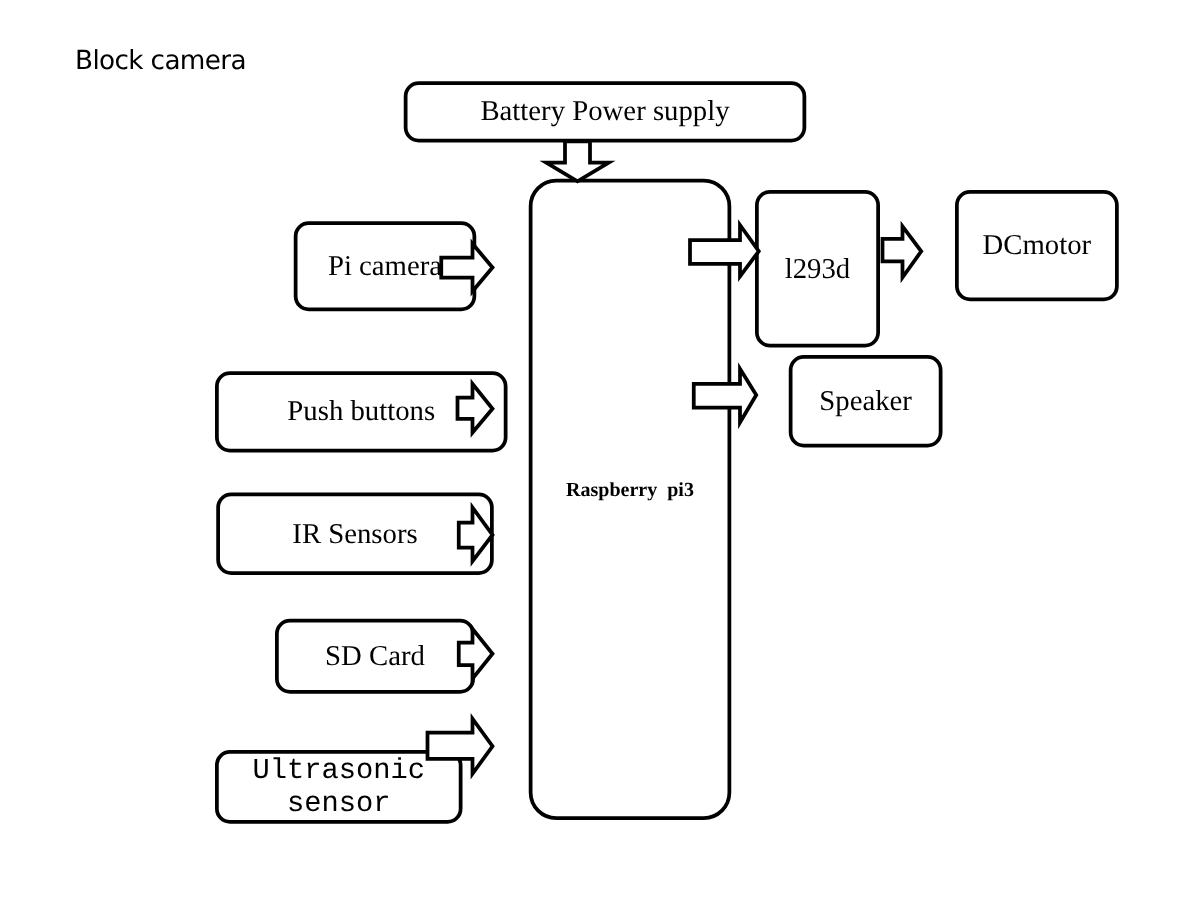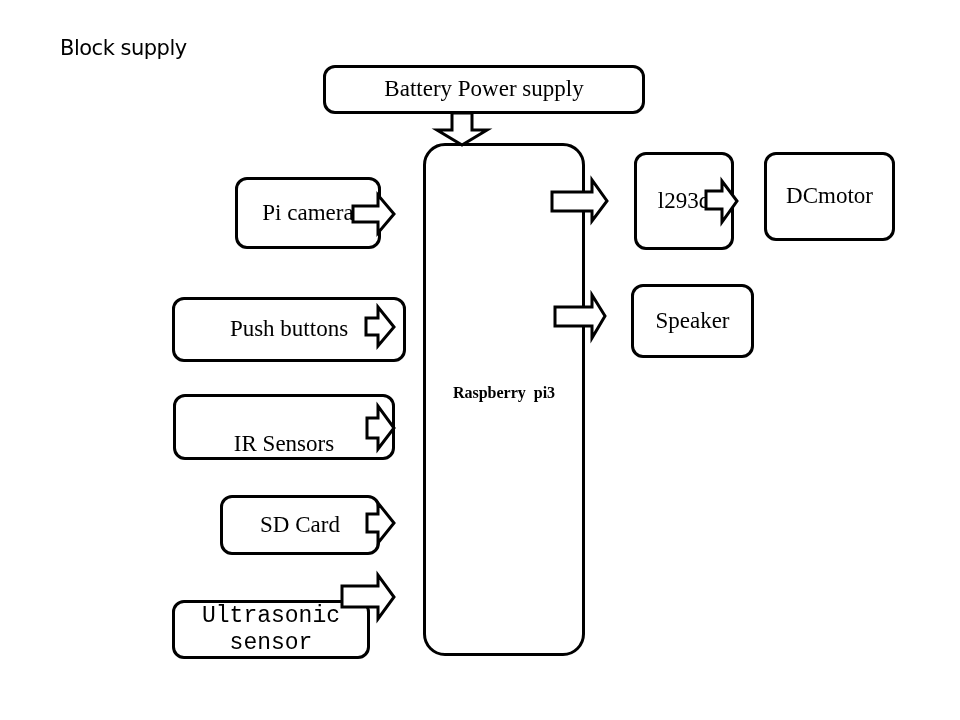--- a/index.html
+++ b/index.html
@@ -5,51 +5,51 @@
     html, body { margin:0; padding:0; background:#ffffff; }
     body { width:960px; height:720px; position:relative; overflow:hidden; }
     .title { position:absolute; left:60px; top:36px; font-family:"DejaVu Sans", sans-serif; font-size:21px; color:#000; letter-spacing:-0.5px; }
     .box { position:absolute; box-sizing:border-box; border:3px solid #000; border-radius:12px; background:#fff; display:flex; align-items:center; justify-content:center; text-align:center; font-family:"Liberation Serif", serif; font-size:23px; color:#000; line-height:1.15;margin-left:28px; }
     .box.pi { border-radius:22px; align-items:flex-start; padding-top:238px; font-size:16px; font-weight:bold; }
     svg.arrows { position:absolute; left:0; top:0; }
   </style>
 </head>
 <body>
 
-<div class="title">Block supply</div>
+<div class="title">Block camera</div>
 
 <div class="box" style="left:295px;top:65px;width:322px;height:49px;">
   <span>Battery Power supply</span>
 </div>
 
 <div class="box" style="left:207px;top:177px;width:146px;height:72px;">
   <span>Pi camera</span>
 </div>
 
 <div class="box" style="left:144px;top:297px;width:234px;height:65px;">
   <span>Push buttons</span>
 </div>
 
-<div class="box" style="left:145px;top:394px;width:222px;height:66px;align-items:flex-end;">
+<div class="box" style="left:145px;top:394px;width:222px;height:66px;">
   <span>IR Sensors</span>
 </div>
 
 <div class="box" style="left:192px;top:495px;width:160px;height:60px;">
   <span>SD Card</span>
 </div>
 
 <div class="box" style="left:144px;top:600px;width:198px;height:59px;font-family:Liberation Mono, monospace;">
   <span>Ultrasonic sensor</span>
 </div>
 
 <div class="box pi" style="left:395px;top:143px;width:162px;height:513px;">
   <span style="white-space:pre;">Raspberry  pi3</span>
 </div>
 
-<div class="box" style="left:606px;top:152px;width:100px;height:98px;">
+<div class="box" style="left:576px;top:152px;width:100px;height:126px;">
   <span>l293d</span>
 </div>
 
 <div class="box" style="left:736px;top:152px;width:131px;height:89px;flex-direction:row;">
   <span>DC</span>
   <span>motor</span>
 </div>
 
 <div class="box" style="left:603px;top:284px;width:123px;height:74px;text-align:center;">
   <span>Speaker</span>

